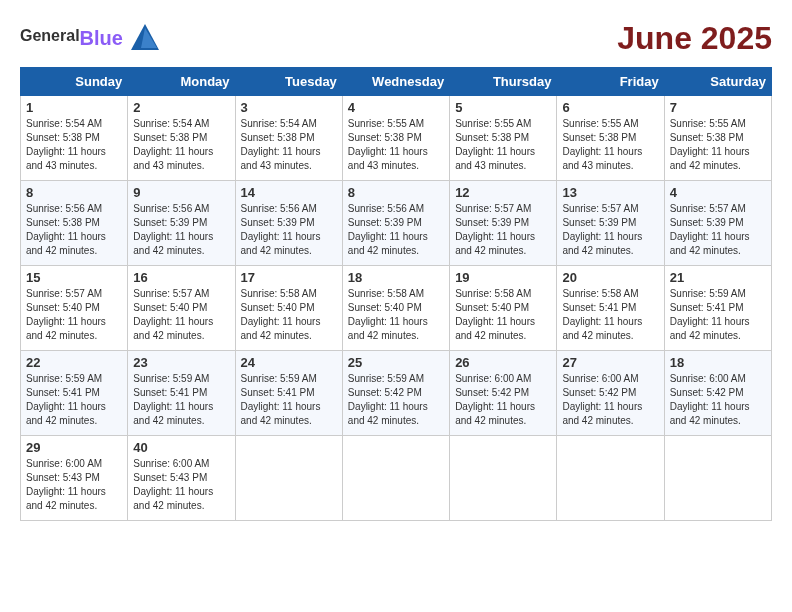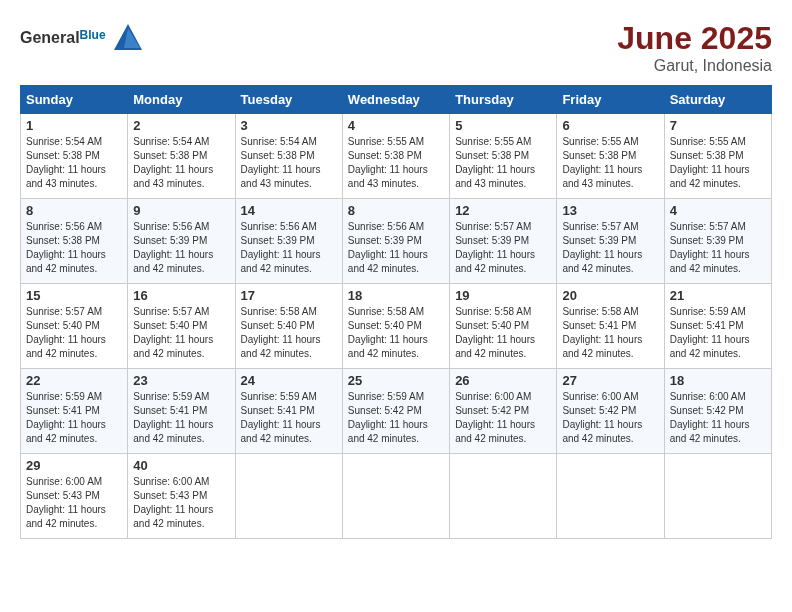--- a/index.html
+++ b/index.html
@@ -34,21 +34,21 @@
     }
     table {
       width: 100%;
       border-collapse: collapse;
       font-size: 10.5px;
     }
     thead tr th {
       background-color: #1a5fa8;
       color: #fff;
       padding: 6px 5px;
-      text-align: left;
+      text-align: right;
       font-size: 13px;
       font-weight: bold;
       border: 1px solid #1a5fa8;
     }
     tbody tr td {
       border: 1px solid #ccc;
       vertical-align: top;
       padding: 4px 5px;
       width: 14.28%;
       height: 85px;
@@ -77,31 +77,30 @@
     }
   </style>
 </head>
 <body>
 
 <div class="header">
   <div class="logo">
     <div style="display:flex;align-items:center;">
       <div style="display:flex;flex-direction:row;line-height:1.1;">
         <span style="font-size:16px;font-weight:bold;color:#333;">General</span>
-        <span style="font-size:12px;font-weight:bold;color:#0369a1;">Blue</span>
+        <span style="font-size:20px;font-weight:bold;color:#8b5cf6;">Blue</span>
       </div>
       <svg width="36" height="36" viewBox="0 0 36 36" style="margin-left:4px;">
         <polygon points="18,4 32,30 4,30" fill="#1a5fa8"></polygon>
         <polygon points="18,8 30,28 14,28" fill="#4a90d9" opacity="0.7"></polygon>
       </svg>
     </div>
   </div>
   <div class="title-block">
     <div class="month-title">June 2025</div>
-    <div class="location-title">Garut, Indonesia</div>
   </div>
 </div>
 
 <table>
   <thead>
     <tr id="weekday-header">
         <th>Sunday</th>
         <th>Monday</th>
         <th>Tuesday</th>
         <th>Wednesday</th>

